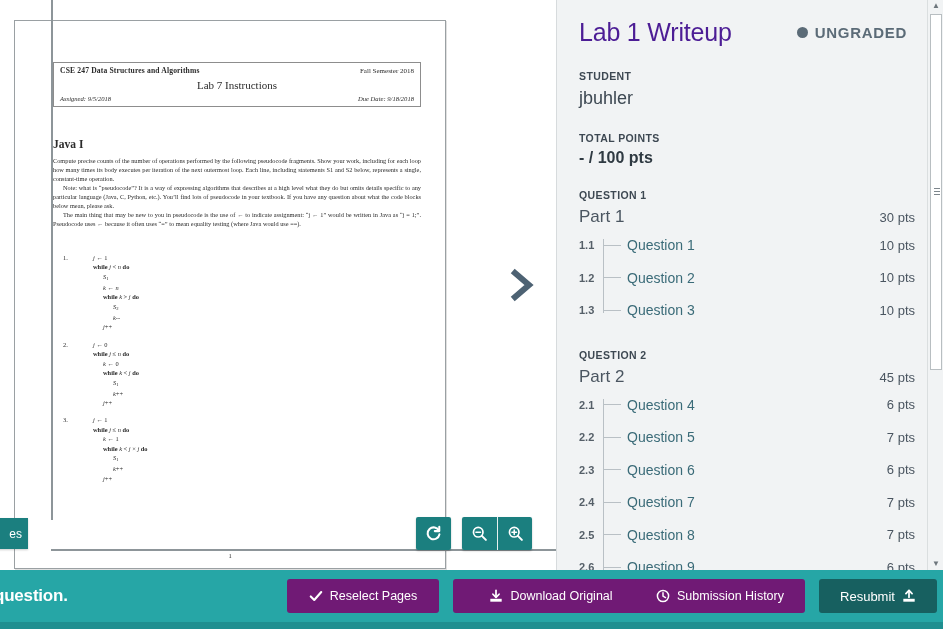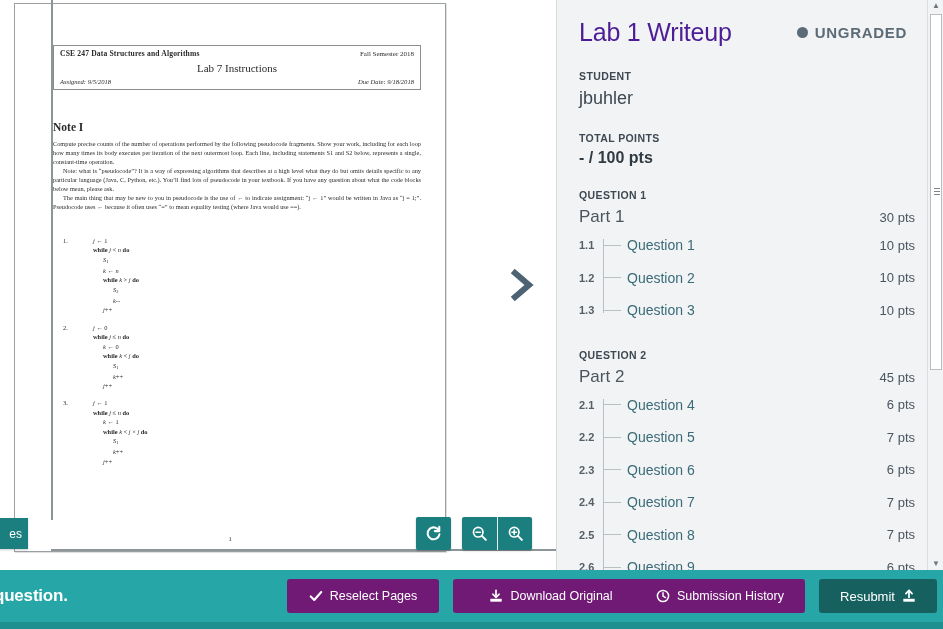--- a/index.html
+++ b/index.html
@@ -14,21 +14,21 @@
 
   
   .viewer {
     position: absolute; left: 0; top: 0;
     width: 556px; height: 570px;
     background: #ffffff;
     overflow: hidden;
   }
   .page {
     position: absolute;
-    left: 14px; top: 3px;
+    left: 14px; top: 20px;
     width: 432px; height: 549px;
     background: #fff;
     border: 1px solid #9aa0a3;
     box-shadow: 1px 1px 0 rgba(0,0,0,0.12);
     overflow: hidden;
   }
   .page-inner {
     position: absolute;
     left: 0; top: 0; right: 0; bottom: 0;
     font-family: "Liberation Serif", serif;
@@ -265,21 +265,21 @@
             <span class="dh-left">CSE 247 Data Structures and Algorithms</span>
             <span class="dh-right">Fall Semester 2018</span>
           </div>
           <div class="dh-title">Lab 7 Instructions</div>
           <div class="dh-row">
             <span class="dh-assigned">Assigned: 9/5/2018</span>
             <span class="dh-due">Due Date: 9/18/2018</span>
           </div>
         </div>
 
-        <div class="part-title">Note I</div>
+        <div class="part-title">Java I</div>
 
         <div class="body-text">
           <p class="first">Compute precise counts of the number of operations performed by the following pseudocode fragments. Show your work, including for each loop how many times its body executes per iteration of the next outermost loop. Each line, including statements S1 and S2 below, represents a single, constant-time operation.</p>
           <p>Note: what is “pseudocode”? It is a way of expressing algorithms that describes at a high level what they do but omits details specific to any particular language (Java, C, Python, etc.). You’ll find lots of pseudocode in your textbook. If you have any question about what the code blocks below mean, please ask.</p>
           <p>The main thing that may be new to you in pseudocode is the use of ← to indicate assignment: “j ← 1” would be written in Java as “j = 1;”. Pseudocode uses ← because it often uses “=” to mean equality testing (where Java would use ==).</p>
         </div>
 
         <div class="codelist" id="codelist">
             <div class="code-item">
               <div class="code-num">1.</div>

